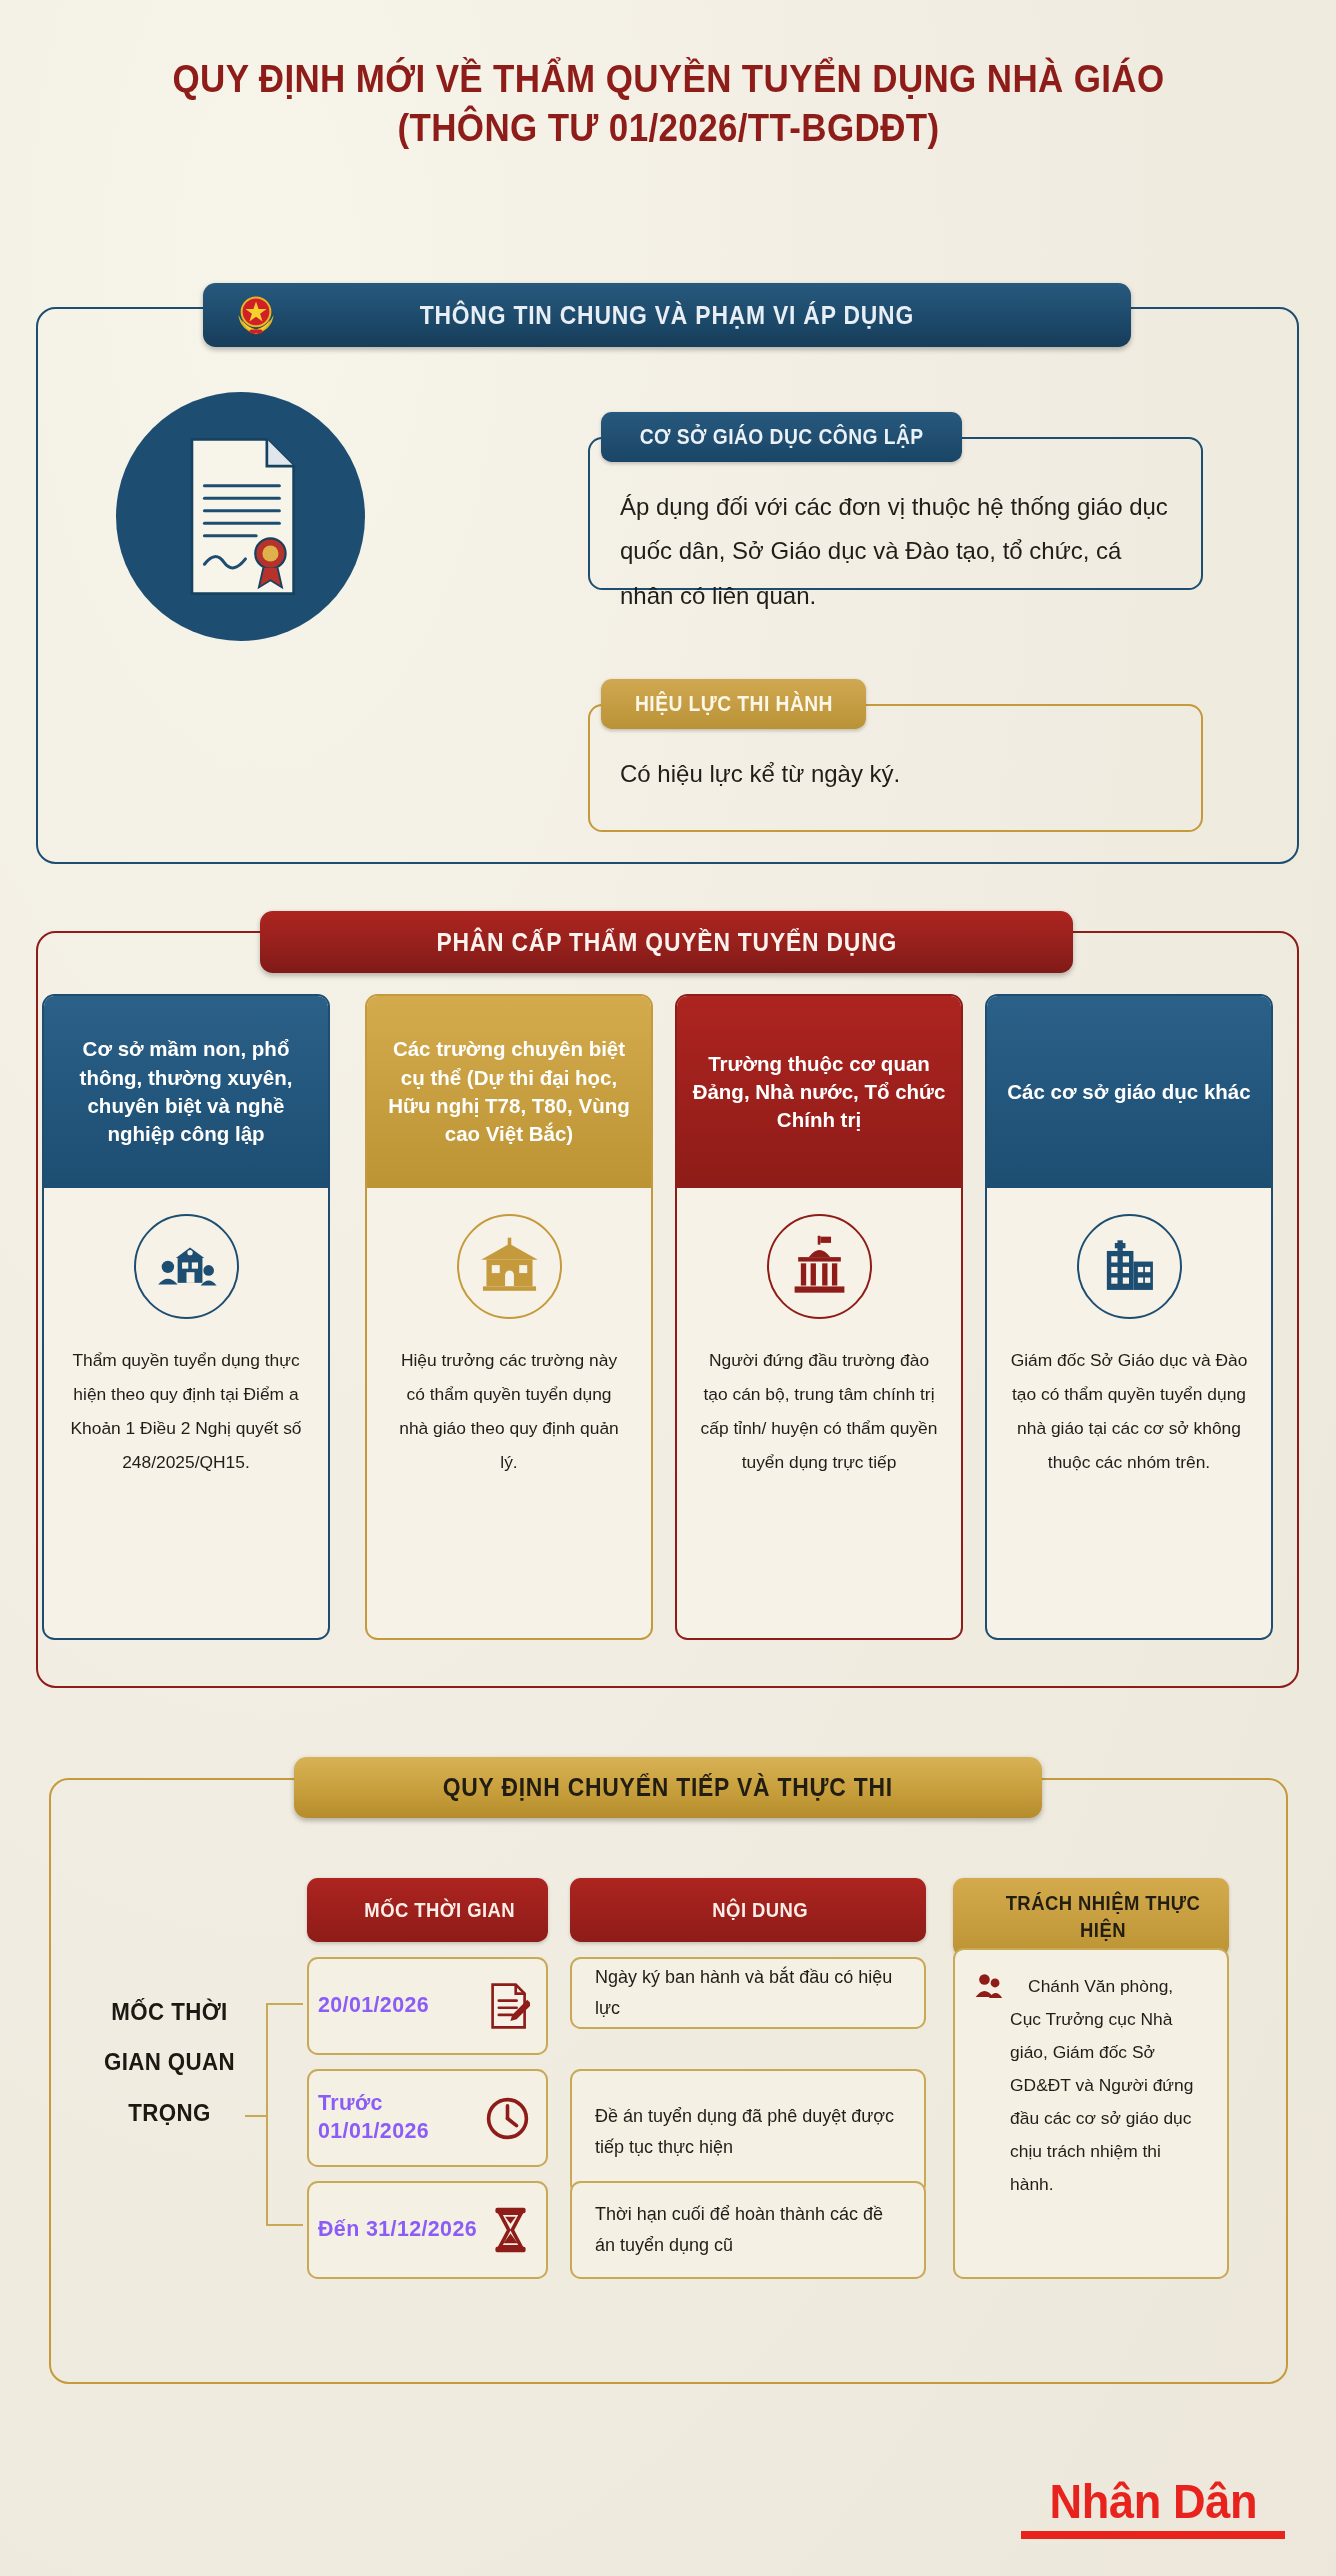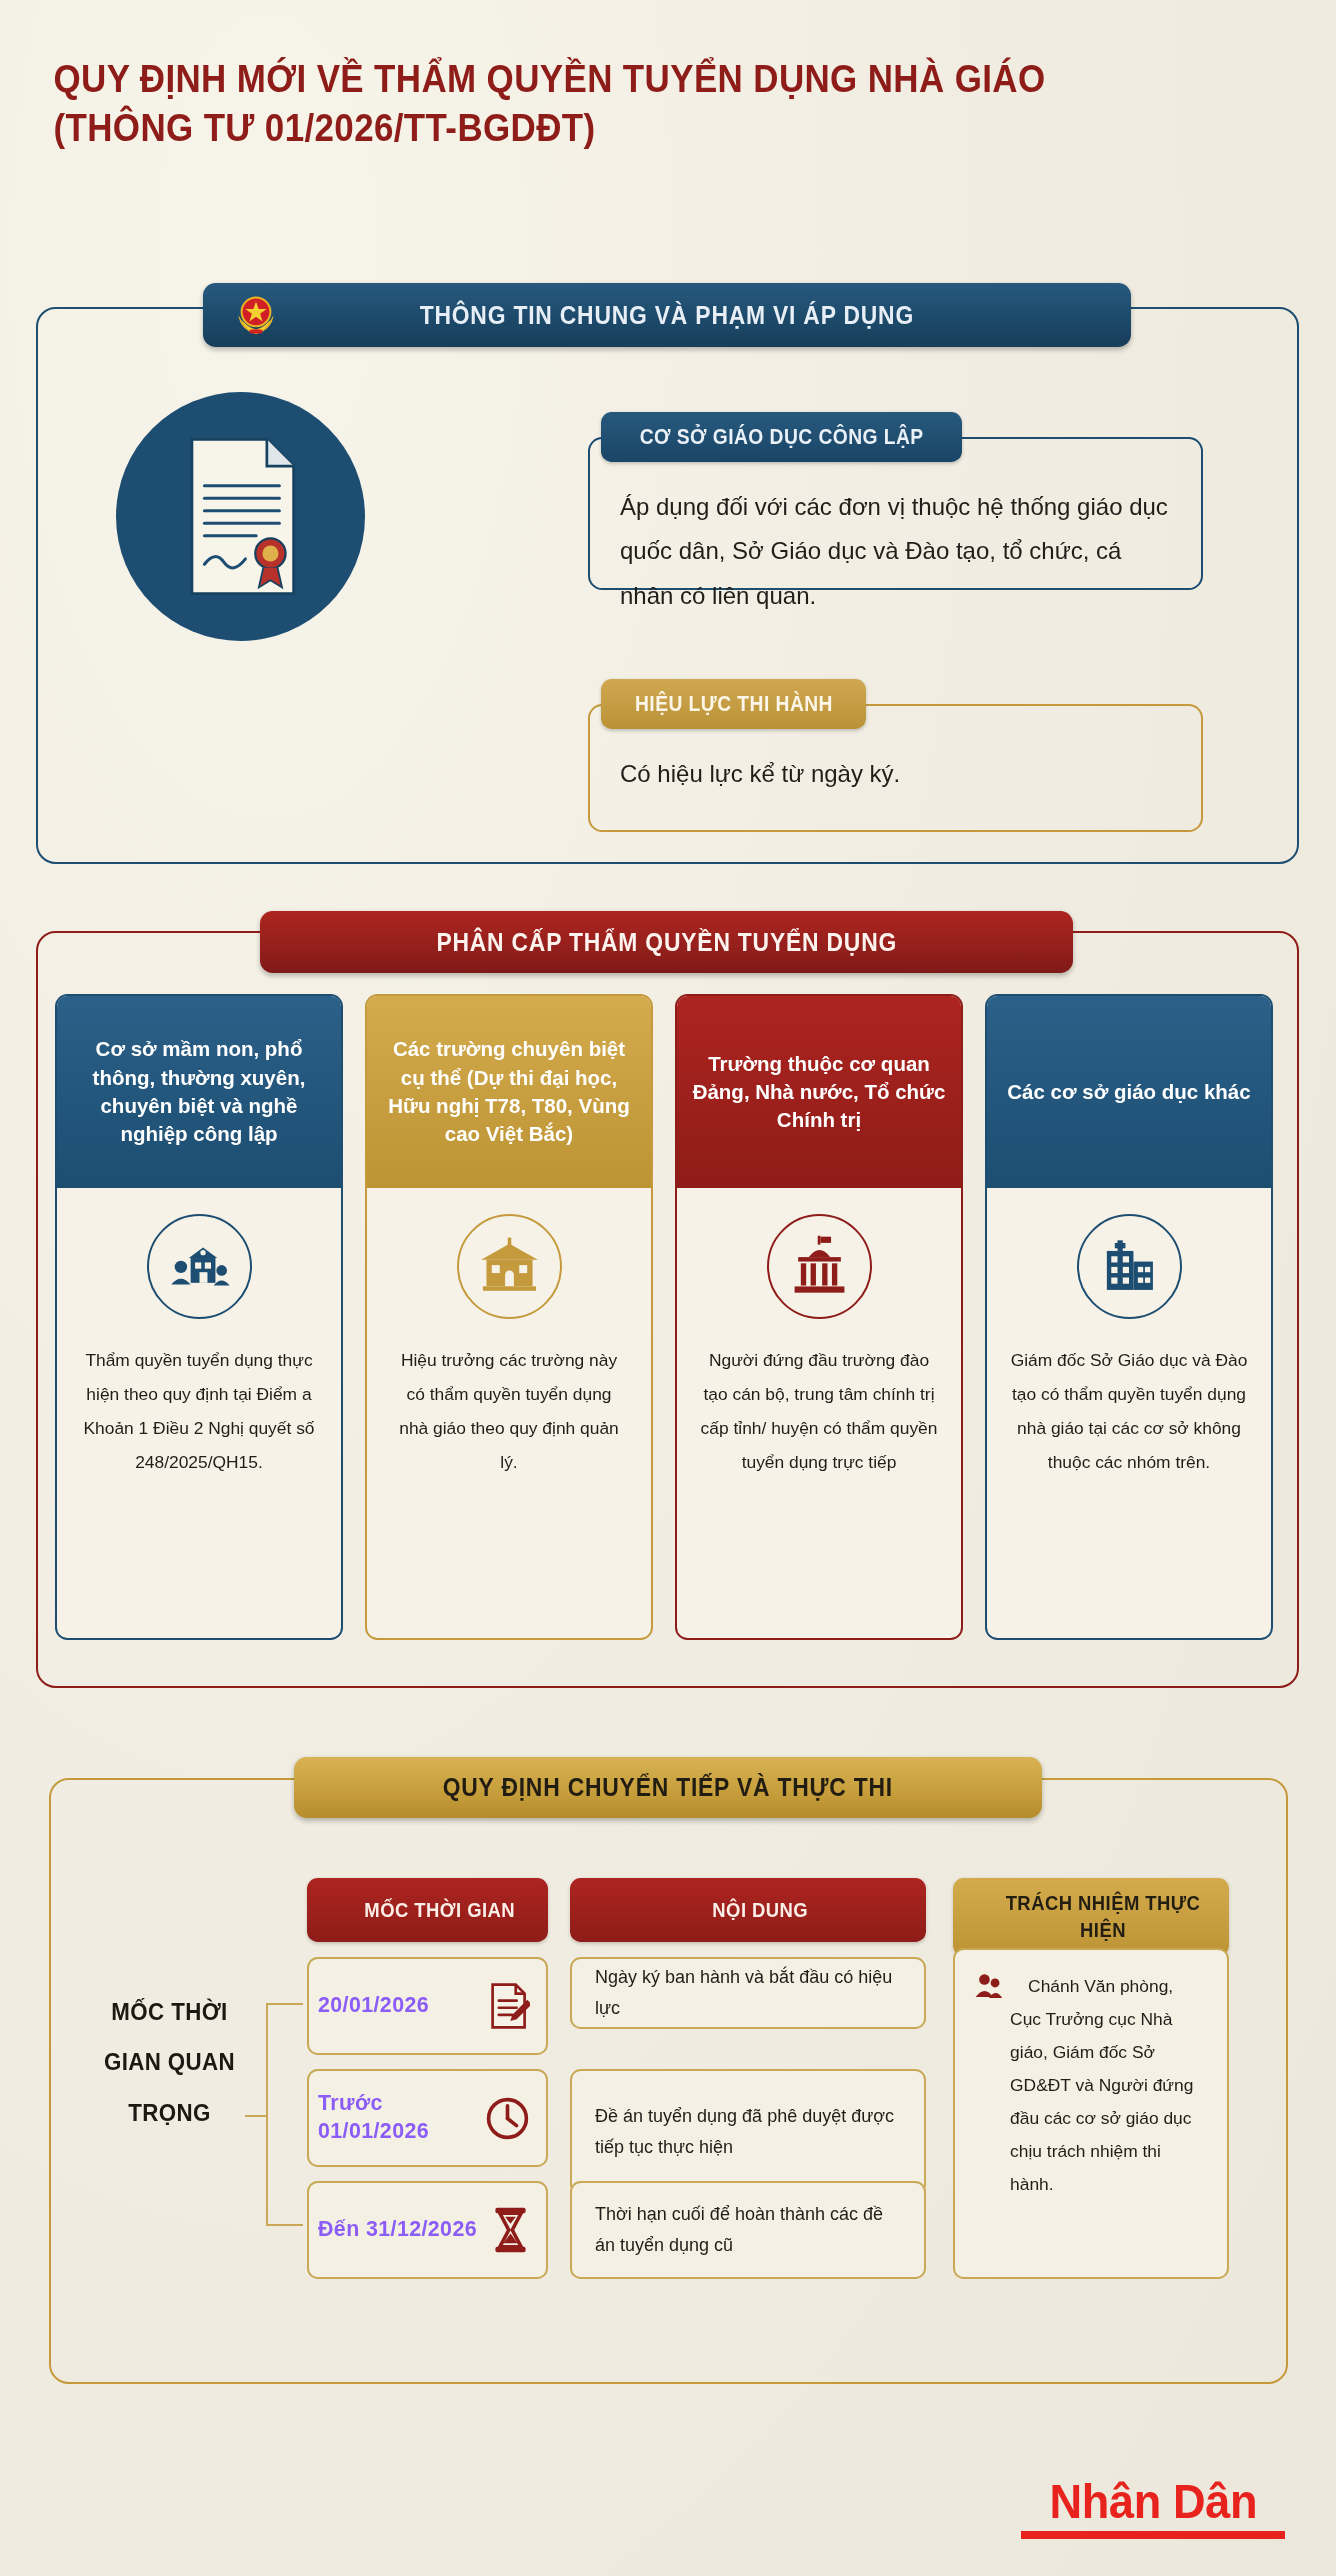--- a/index.html
+++ b/index.html
@@ -18,20 +18,21 @@
     height: 2576px;
     position: relative;
     background:
       radial-gradient(ellipse at 20% 10%, #f7f4ea 0%, #f1ede2 45%, #ece7da 100%);
   }
 
   
   .title-wrap {
     position: absolute;
     top: 55px; left: 0; right: 0;
+    text-align: center;
   }
   .title-line {
     font-family: "Liberation Sans", sans-serif;
     font-weight: bold;
     color: #8e1c18;
     letter-spacing: 0.4px;
     line-height: 1.28;
     font-size: 38px;
     transform: scaleX(0.92);
   }
@@ -177,21 +178,21 @@
   .col .col-text {
     padding: 0 23px;
     text-align: center;
   }
   .col .col-text span {
     font-size: 17.4px;
     line-height: 1.95;
     color: #211d18;
   }
 
-  #col1 { left: 55px; border: 2.7px solid #1d4e72; }
+  #col1 { left: 42px; border: 2.7px solid #1d4e72; }
   #col1 .col-head { background: linear-gradient(180deg,#2b6088,#1d4e72); }
   #col2 { left: 365px; border: 2.7px solid #c49a3c; }
   #col2 .col-head { background: linear-gradient(180deg,#d3ab4d,#bd9434); }
   #col3 { left: 675px; border: 2.7px solid #8e1c18; }
   #col3 .col-head { background: linear-gradient(180deg,#ad2420,#8e1c18); }
   #col4 { left: 985px; border: 2.7px solid #1d4e72; }
   #col4 .col-head { background: linear-gradient(180deg,#2b6088,#1d4e72); }
 
   .icon-ring {
     width: 105px; height: 105px;

